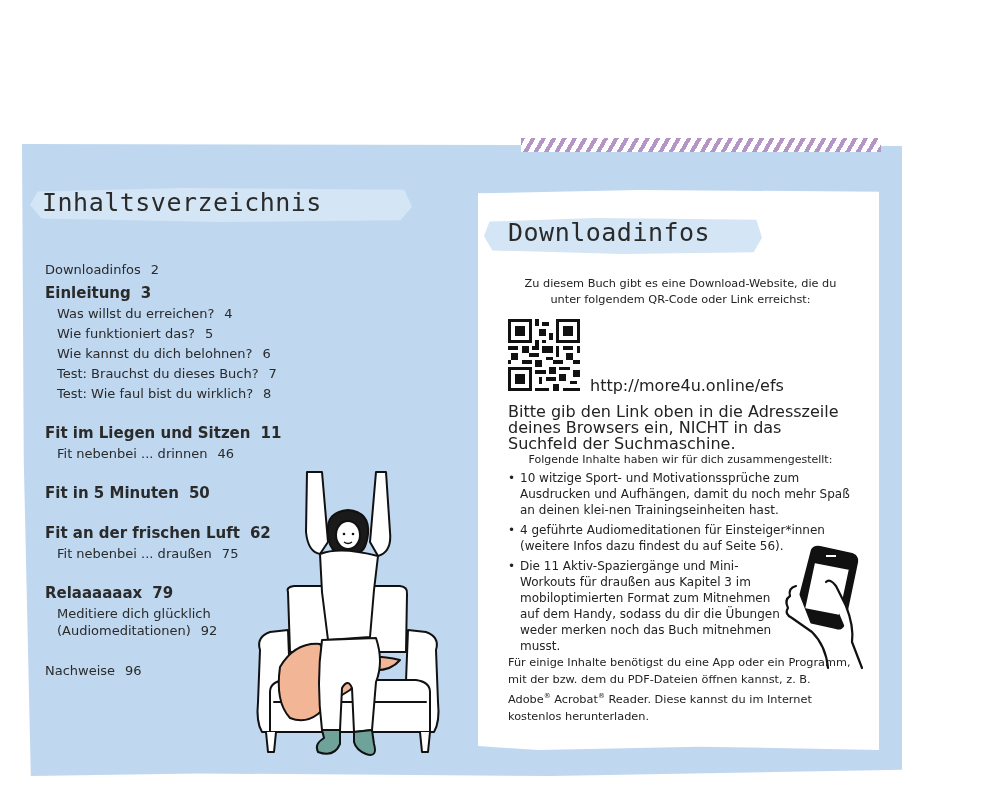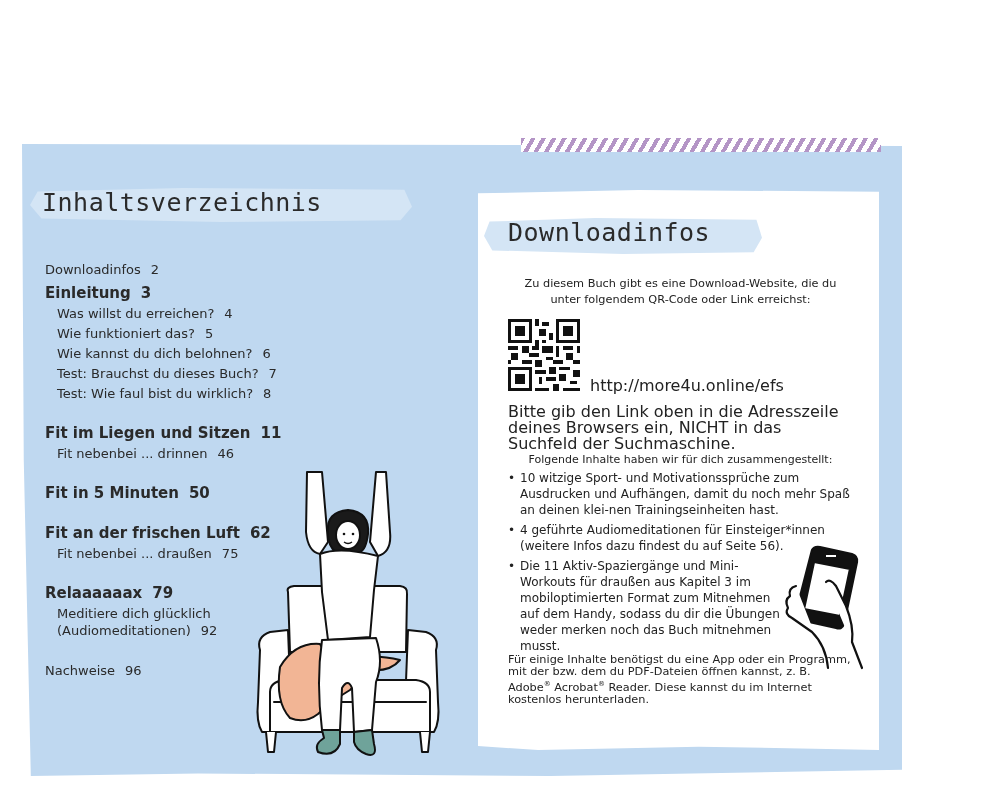--- a/index.html
+++ b/index.html
@@ -43,21 +43,21 @@
   .dl-body p { margin: 0; text-align: center; }
   .qr-row { position: absolute; left: 508px; top: 319px; width: 345px; height: 72px; }
   .qr { position: absolute; left: 0; top: 0; width: 72px; height: 72px; }
   .link { position: absolute; left: 82px; top: 57px; font-size: 16px; color: #222; }
   .para2 { position: absolute; left: 508px; top: 404px; width: 345px; font-size: 16px; line-height: 16px; }
   .para3 { position: absolute; left: 508px; top: 452px; width: 345px; font-size: 11px; line-height: 16px; text-align: center; }
   .bullets { position: absolute; left: 508px; top: 470px; width: 345px; font-size: 12px; line-height: 16px; margin: 0; padding: 0; list-style: none; }
   .bullets li { position: relative; padding-left: 12px; margin-bottom: 4px; }
   .bullets li::before { content: "•"; position: absolute; left: 0; top: 0; }
   .bullets li.narrow { width: 260px; }
-  .para4 { position: absolute; left: 508px; top: 654px; width: 345px; font-size: 11.3px; line-height: 12px; }
+  .para4 { position: absolute; left: 508px; top: 654px; width: 345px; font-size: 11.3px; line-height: 17px; }
   sup { font-size: 7px; }
 
   .illus-woman { position: absolute; left: 250px; top: 462px; width: 200px; height: 305px; }
   .illus-phone { position: absolute; left: 782px; top: 542px; width: 86px; height: 128px; }
 </style>
 </head>
 <body>
 
 <div class="page-blue"></div>
 <div class="stripe-band"></div>

